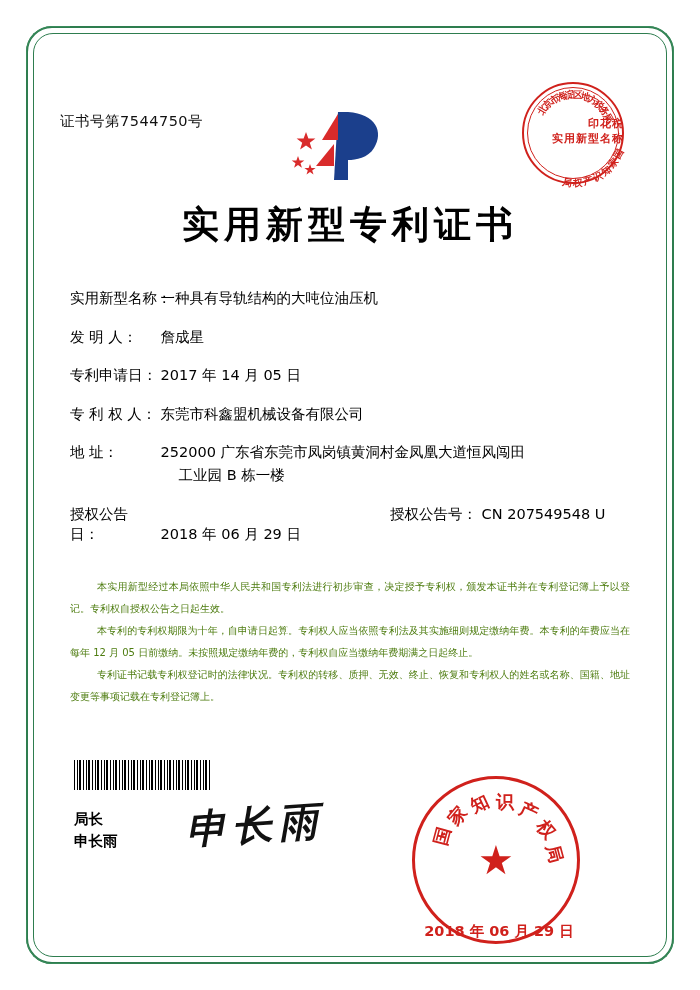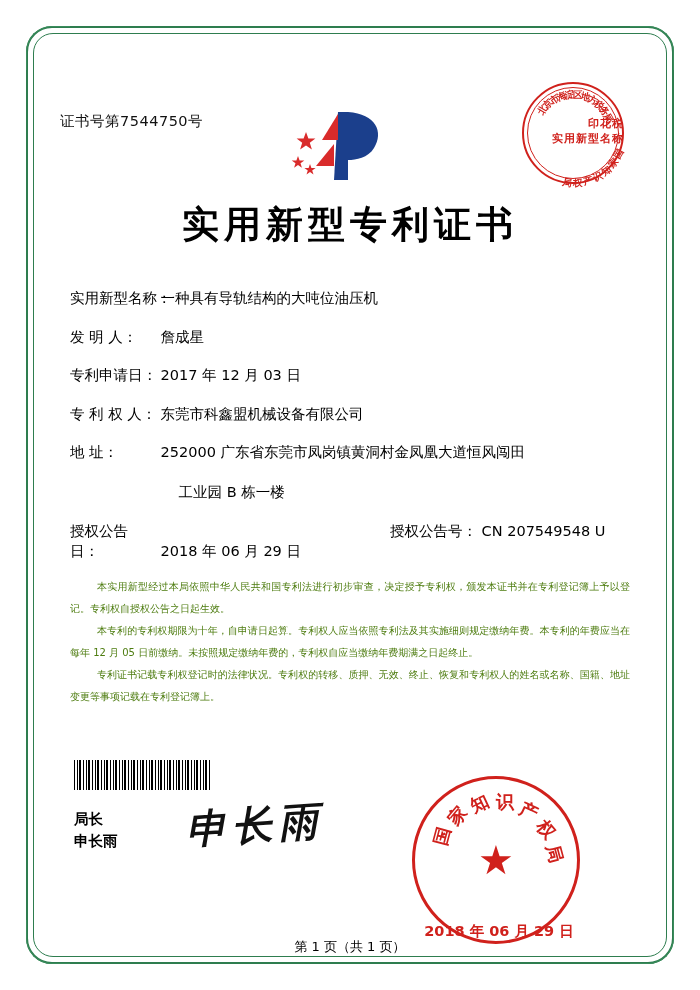--- a/index.html
+++ b/index.html
@@ -157,21 +157,21 @@
   .field-label {
     display: inline-block;
     width: 86px;
     letter-spacing: 0;
   }
   .field-value {
     display: inline-block;
   }
   .field-row.addr { white-space: normal; }
   .addr .field-value { width: 450px; vertical-align: top; }
-  .addr-line2 { display: block; padding-left: 18px; margin-top: 20px; }
+  .addr-line2 { display: block; padding-left: 18px; margin-top: 3px; }
 
   .grant-row {
     position: relative;
     margin-bottom: 16px;
     line-height: 20px;
   }
   .grant-right {
     position: absolute;
     left: 320px;
     top: 0;
@@ -356,21 +356,21 @@
       </div>
 
       <div class="field-row">
         <span class="field-label">发 明 人：</span>
         <span class="field-value">詹成星</span>
       </div>
 
 
       <div class="field-row">
         <span class="field-label">专利申请日：</span>
-        <span class="field-value">2017 年 12 月 03 日</span>
+        <span class="field-value">2017 年 14 月 05 日</span>
       </div>
 
       <div class="field-row">
         <span class="field-label">专 利 权 人：</span>
         <span class="field-value">东莞市科鑫盟机械设备有限公司</span>
       </div>
 
       <div class="field-row addr">
         <span class="field-label">地      址：</span>
         <span class="field-value">
@@ -410,16 +410,15 @@
       <span class="arc-char" style="transform: rotate(-50deg) translate(0,-70px);">家</span>
       <span class="arc-char" style="transform: rotate(-25deg) translate(0,-70px);">知</span>
       <span class="arc-char" style="transform: rotate(0deg) translate(0,-70px);">识</span>
       <span class="arc-char" style="transform: rotate(25deg) translate(0,-70px);">产</span>
       <span class="arc-char" style="transform: rotate(50deg) translate(0,-70px);">权</span>
       <span class="arc-char" style="transform: rotate(75deg) translate(0,-70px);">局</span>
       <span class="star">★</span>
     </div>
     <div class="seal-date">2018 年 06 月 29 日</div>
 
-    <div class="page-footer">第 1 页（共 1 页）</div>
 
   </div>
 </div>
 
 </body></html>

